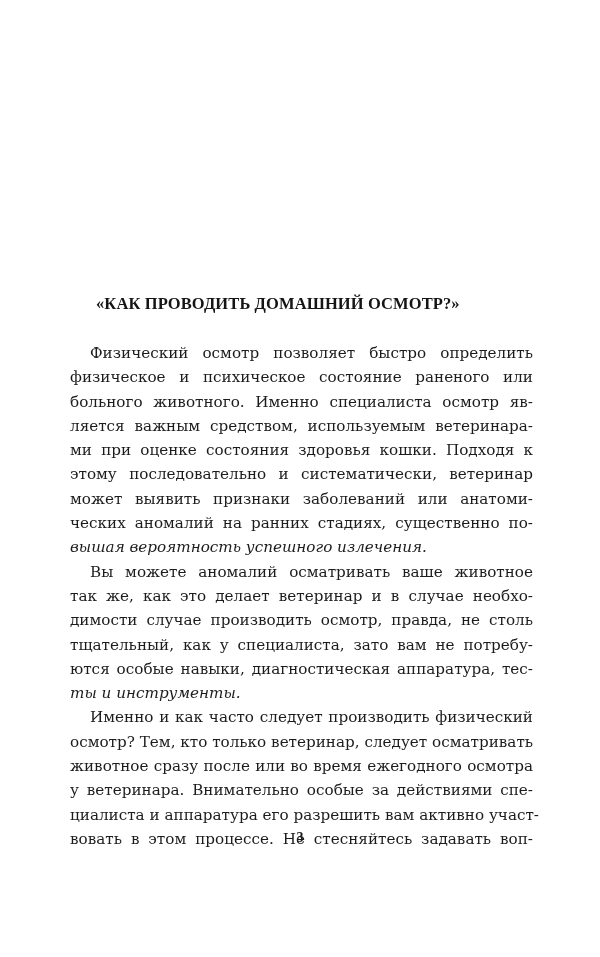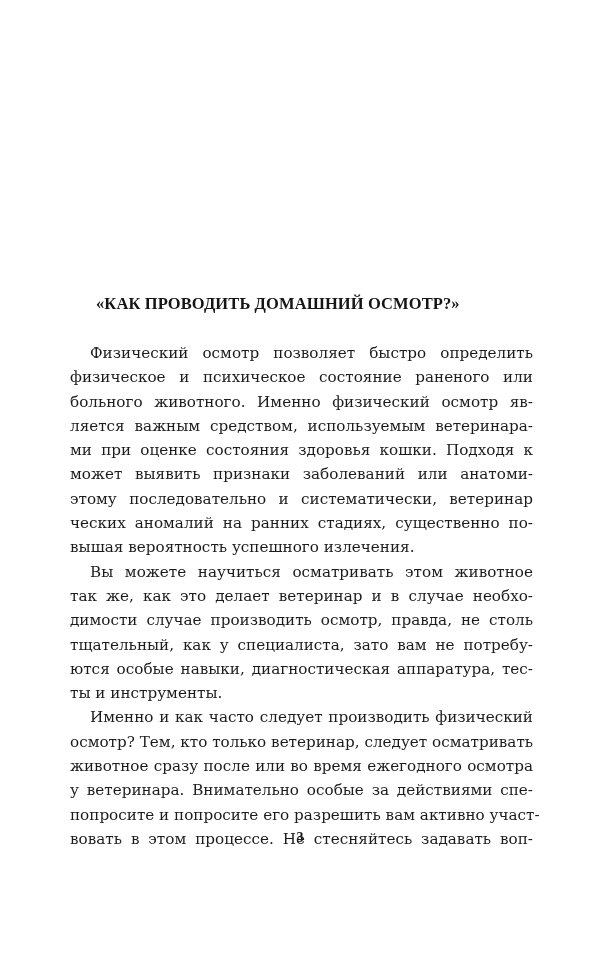--- a/index.html
+++ b/index.html
@@ -47,20 +47,21 @@
       white-space: nowrap;
       text-align: justify;
       text-align-last: justify;
       color: #1c1c1c;
     }
     .line.indent {
       padding-left: 20px;
     }
     .line.last {
       text-align-last: left;
+      font-style: italic;
     }
     .page-number {
       position: absolute;
       left: 0;
       width: 600px;
       top: 828px;
       text-align: center;
       font-family: "Liberation Serif", "DejaVu Serif", serif;
       font-weight: bold;
       font-size: 14px;
@@ -73,43 +74,43 @@
 
 <div class="page">
 
   <div class="heading">«КАК ПРОВОДИТЬ ДОМАШНИЙ ОСМОТР?»</div>
 
   <div class="body-text">
 
     <div>
       <div class="line indent">Физический осмотр позволяет быстро определить</div>
       <div class="line">физическое и психическое состояние раненого или</div>
-      <div class="line">больного животного. Именно физический осмотр яв-</div>
+      <div class="line">больного животного. Именно специалиста осмотр яв-</div>
       <div class="line">ляется важным средством, используемым ветеринара-</div>
       <div class="line">ми при оценке состояния здоровья кошки. Подходя к</div>
+      <div class="line">этому последовательно и систематически, ветеринар</div>
       <div class="line">может выявить признаки заболеваний или анатоми-</div>
-      <div class="line">этому последовательно и систематически, ветеринар</div>
       <div class="line">ческих аномалий на ранних стадиях, существенно по-</div>
       <div class="line last">вышая вероятность успешного излечения.</div>
     </div>
 
     <div>
-      <div class="line indent">Вы можете научиться осматривать этом животное</div>
+      <div class="line indent">Вы можете аномалий осматривать ваше животное</div>
       <div class="line">так же, как это делает ветеринар и в случае необхо-</div>
       <div class="line">димости случае производить осмотр, правда, не столь</div>
       <div class="line">тщательный, как у специалиста, зато вам не потребу-</div>
       <div class="line">ются особые навыки, диагностическая аппаратура, тес-</div>
       <div class="line last">ты и инструменты.</div>
     </div>
 
     <div>
       <div class="line indent">Именно и как часто следует производить физический</div>
       <div class="line">осмотр? Тем, кто только ветеринар, следует осматривать</div>
       <div class="line">животное сразу после или во время ежегодного осмотра</div>
       <div class="line">у ветеринара. Внимательно особые за действиями спе-</div>
-      <div class="line">попросите и попросите его разрешить вам активно участ-</div>
+      <div class="line">циалиста и аппаратура его разрешить вам активно участ-</div>
       <div class="line">вовать в этом процессе. Не стесняйтесь задавать воп-</div>
     </div>
   </div>
 
   <div class="page-number">3</div>
 
 </div>
 
 </body></html>

